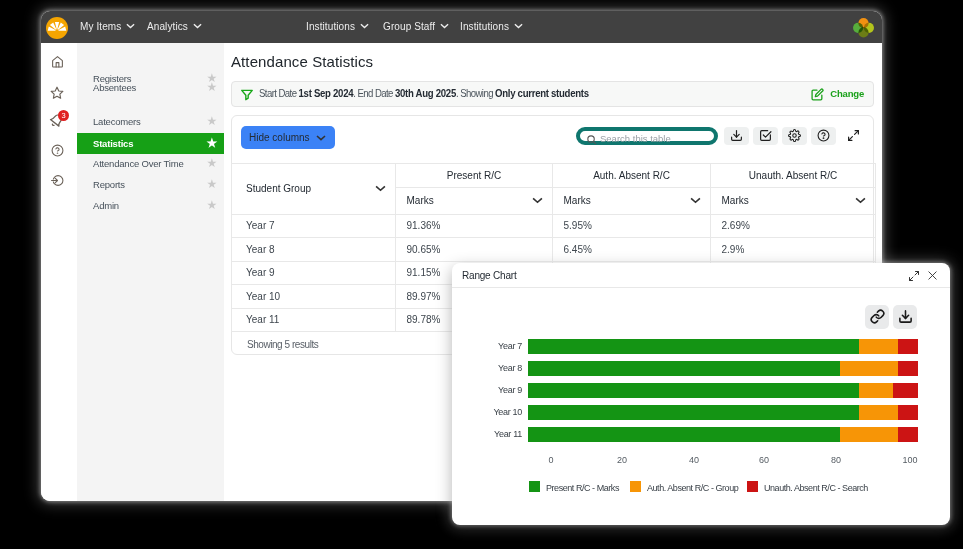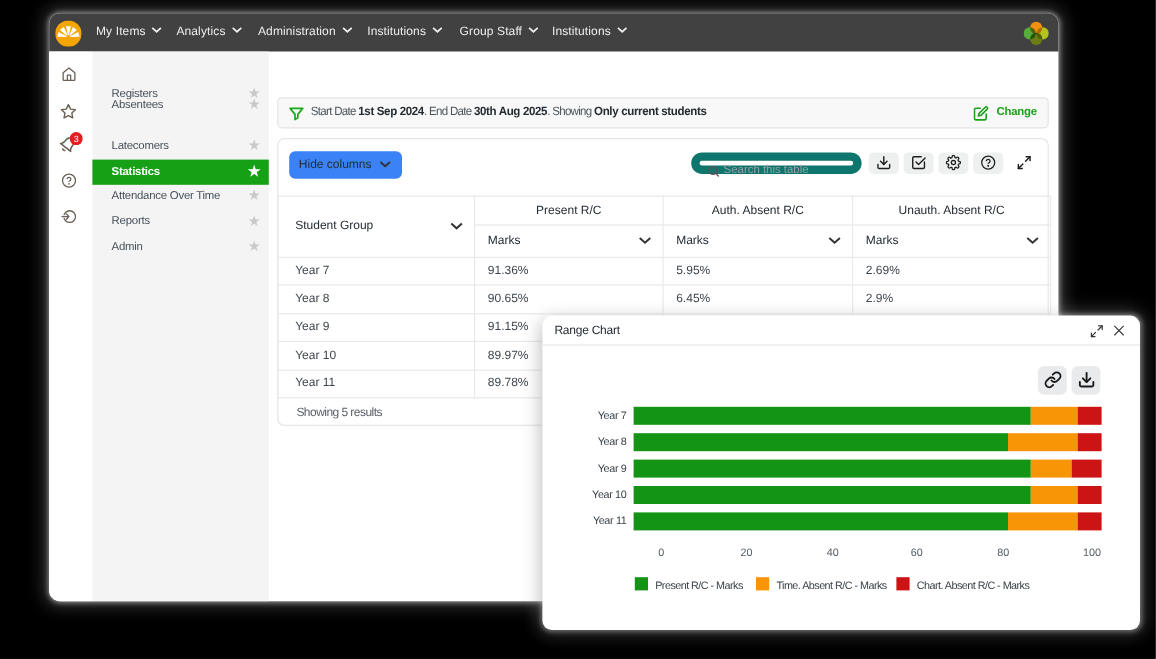--- a/index.html
+++ b/index.html
@@ -51,21 +51,21 @@
   font-size:9.5px; letter-spacing:-0.2px; font-weight:bold; color:#1ba11b; }
 
 
 .card { position:absolute; left:190px; top:104px; width:643px; height:240px;
   background:#fff; border:1px solid #e6e6e6; border-radius:6px; }
 .btn-hc { position:absolute; left:9px; top:10px; width:94px; height:23px;
   background:#3b82f6; border-radius:5px; font-size:10px; color:#242b33;
   line-height:23px; text-align:left; padding-left:8px; }
 .btn-hc svg { margin-left:6px; vertical-align:0px; }
 .search { position:absolute; left:344px; top:11px; width:142px; height:18px;
-  border:7px solid #0f766e; border-radius:9px; background:#fff; }
+  border:4px solid #0f766e; border-radius:9px; background:#fff; }
 .search .ph { position:absolute; left:20px; top:0; line-height:16px;
   font-size:9.5px; color:#9aa0a6; }
 .ibtn { position:absolute; top:11px; width:25px; height:18px;
   background:#eef0f0; border-radius:4px; text-align:center; }
 .ibtn svg { margin-top:2px; }
 
 
 table.t { position:absolute; left:-1px; top:47px; width:644px;
   border-collapse:collapse; font-size:10px; color:#3d454d; table-layout:fixed; }
 table.t th, table.t td { border:1px solid #e8e8e8; font-weight:normal;
@@ -119,23 +119,20 @@
         <path d="M11 13.8 L19.2 9.6 L20.3 13.7 Z"></path>
       </g>
       <circle cx="11" cy="13.8" r="1.6" fill="#f5a501"></circle>
     </svg>
     <span class="navitem" style="left:39px">My Items<svg width="9" height="6" viewBox="0 0 10 6">
           <path d="M1 1l4 3.6L9 1" fill="none" stroke="#ededed" stroke-width="1.6"></path>
         </svg></span>
     <span class="navitem" style="left:106px">Analytics<svg width="9" height="6" viewBox="0 0 10 6">
           <path d="M1 1l4 3.6L9 1" fill="none" stroke="#ededed" stroke-width="1.6"></path>
         </svg></span>
-    <span class="navitem" style="left:174px">Administration<svg width="9" height="6" viewBox="0 0 10 6">
-          <path d="M1 1l4 3.6L9 1" fill="none" stroke="#ededed" stroke-width="1.6"></path>
-        </svg></span>
     <span class="navitem" style="left:265px">Institutions<svg width="9" height="6" viewBox="0 0 10 6">
           <path d="M1 1l4 3.6L9 1" fill="none" stroke="#ededed" stroke-width="1.6"></path>
         </svg></span>
     <span class="navitem" style="left:342px">Group Staff<svg width="9" height="6" viewBox="0 0 10 6">
           <path d="M1 1l4 3.6L9 1" fill="none" stroke="#ededed" stroke-width="1.6"></path>
         </svg></span>
     <span class="navitem" style="left:419px">Institutions<svg width="9" height="6" viewBox="0 0 10 6">
           <path d="M1 1l4 3.6L9 1" fill="none" stroke="#ededed" stroke-width="1.6"></path>
         </svg></span>
     <svg class="abs" style="left:812px;top:7px;isolation:isolate" width="21" height="20" viewBox="0 0 21 20">
@@ -179,20 +176,21 @@
   <div class="panel">
     <div class="pitem" style="top:25px">Registers<span class="st">★</span></div>
     <div class="pitem" style="top:34px">Absentees<span class="st">★</span></div>
     <div class="pitem" style="top:68px">Latecomers<span class="st">★</span></div>
     <div class="pitem sel" style="top:90px">Statistics<span class="st">★</span></div>
     <div class="pitem" style="top:110px">Attendance Over Time<span class="st">★</span></div>
     <div class="pitem" style="top:131px">Reports<span class="st">★</span></div>
     <div class="pitem" style="top:152px">Admin<span class="st">★</span></div>
   </div>
 
+  <div class="h1">Attendance Statistics</div>
 
   <div class="fbar">
     <svg class="abs" style="left:8px;top:6px" width="14" height="14" viewBox="0 0 24 24" fill="none" stroke="#18a818" stroke-width="2.4" stroke-linejoin="round" stroke-linecap="round">
         <path d="M3 4h18l-7 8.5v5l-4 2.5v-7.5z"></path>
       </svg>
     <span class="ftext">Start Date <b>1st Sep 2024</b>. End Date <b>30th Aug 2025</b>. Showing <b>Only current students</b></span>
     <svg class="abs" style="right:49px;top:6px" width="13" height="13" viewBox="0 0 24 24" fill="none" stroke="#1ba11b" stroke-width="2.4" stroke-linecap="round" stroke-linejoin="round">
         <path d="M11 4H4a2 2 0 0 0-2 2v14a2 2 0 0 0 2 2h14a2 2 0 0 0 2-2v-7"></path>
         <path d="M18.5 2.5a2.1 2.1 0 0 1 3 3L12 15l-4 1 1-4z"></path>
       </svg>
@@ -367,19 +365,19 @@
   <div class="xlab" style="left:292px">60</div>
   <div class="xlab" style="left:364px">80</div>
   <div class="xlab" style="left:438px">100</div>
 
   <div class="leg" style="left:77px">
       <span class="sq" style="background:#149414"></span>
       <span class="lt">Present R/C - Marks</span>
     </div>
   <div class="leg" style="left:178px">
       <span class="sq" style="background:#f79506"></span>
-      <span class="lt">Time. Absent R/C - Marks</span>
+      <span class="lt">Auth. Absent R/C - Group</span>
     </div>
   <div class="leg" style="left:295px">
       <span class="sq" style="background:#cc1414"></span>
-      <span class="lt">Chart. Absent R/C - Marks</span>
+      <span class="lt">Unauth. Absent R/C - Search</span>
     </div>
 </div>
 
 </body></html>

